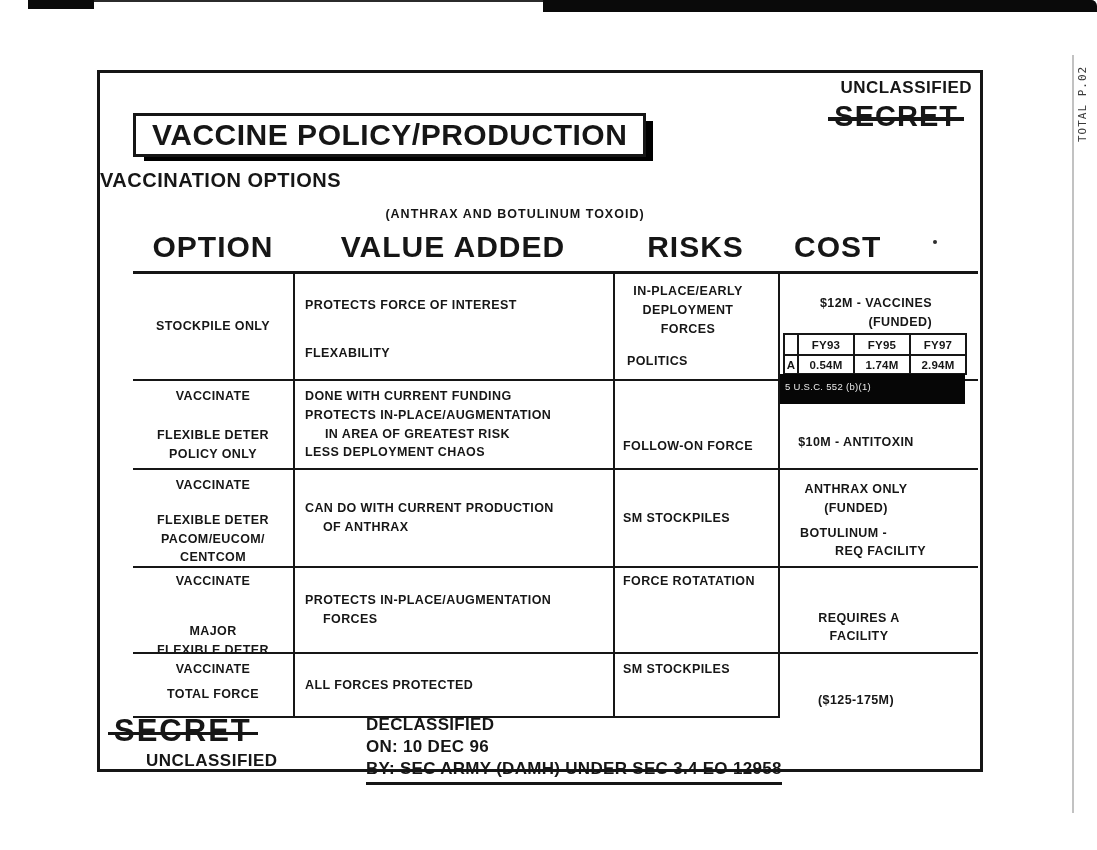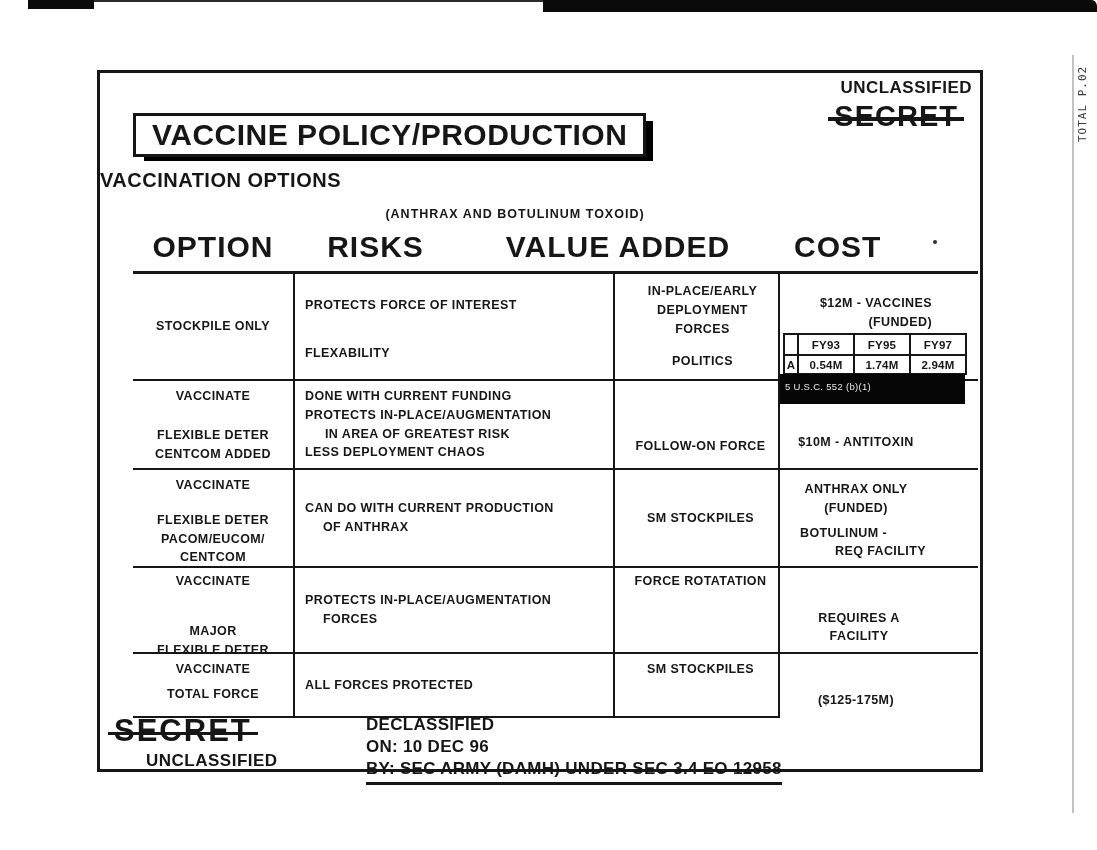--- a/index.html
+++ b/index.html
@@ -41,21 +41,21 @@
   .th-risks{ width:165px; }
   .th-cost{ width:200px; text-align:left; padding-left:16px; }
   .tgrid{ display:grid; grid-template-columns:160px 320px 165px 200px;
           grid-template-rows:105px 89px 98px 86px 66px; border-top:3px solid var(--ink); }
   .cell{ display:flex; flex-direction:column; font-size:12.5px; letter-spacing:0.4px; line-height:1.5; }
   .tgrid > .cell:nth-child(4n+2), .tgrid > .cell:nth-child(4n+3), .tgrid > .cell:nth-child(4n){ border-left:2.5px solid var(--ink); }
   .tgrid > .cell:nth-child(n+5){ border-top:2.5px solid var(--ink); }
   .tgrid > .cell.bb{ border-bottom:2.5px solid var(--ink); }
   .c-opt{ text-align:center; }
   .c-val{ padding-left:10px; text-align:left; }
-  .c-risk{ padding-left:8px; text-align:left;align-items:center; }
+  .c-risk{ padding-left:8px; text-align:left; }
   .c-cost{ text-align:center; padding-right:46px; }
 
   .vc{ justify-content:center; } .vb{ justify-content:flex-end; }
   .pt4{padding-top:4px;} .pt6{padding-top:6px;} .pt8{padding-top:8px;} .pt10{padding-top:10px;}
   .pt20{padding-top:20px;align-items:flex-end;} .pt22{padding-top:22px;}
   .pb6{padding-bottom:6px;padding-left:6px;} .pb8{padding-bottom:8px;} .pb12{padding-bottom:12px;} .pb16{padding-bottom:16px;}
   .gap6{row-gap:6px;} .gap18{row-gap:29px;}
   .mt6{margin-top:6px;} .mt14{margin-top:31px;text-align:center;} .mt16{margin-top:16px;} .mt20{margin-top:20px;}
   .ml18{margin-left:18px;} .ml20{margin-left:20px;} .ml55{margin-left:55px;}
   .left{ text-align:left; }
@@ -102,22 +102,22 @@
       <span>VACCINE POLICY/PRODUCTION</span>
     </div>
 
     <div class="subtitle">VACCINATION OPTIONS</div>
     <div class="subtitle-note">(ANTHRAX AND BOTULINUM TOXOID)</div>
 
     <div class="tbl">
 
       <div class="thead">
         <div class="th th-option">OPTION</div>
+        <div class="th th-value">VALUE ADDED</div>
         <div class="th th-risks">RISKS</div>
-        <div class="th th-value">VALUE ADDED</div>
         <div class="th th-cost">COST</div>
       </div>
 
       <div class="tgrid">
 
         <div class="cell c-opt vc">
           <div>STOCKPILE ONLY</div>
         </div>
         <div class="cell c-val pt22 gap18">
           <div>PROTECTS FORCE OF INTEREST</div>
@@ -132,21 +132,21 @@
           <div class="risk-politics">POLITICS</div>
         </div>
         <div class="cell c-cost pt20">
           <div>$12M - VACCINES</div>
           <div>(FUNDED)</div>
         </div>
 
         <div class="cell c-opt pt6">
           <div>VACCINATE</div>
           <div class="mt20">FLEXIBLE DETER</div>
-          <div>CENTCOM ADDED</div>
+          <div>POLICY ONLY</div>
         </div>
         <div class="cell c-val pt6">
           <div>DONE WITH CURRENT FUNDING</div>
           <div>PROTECTS IN-PLACE/AUGMENTATION</div>
           <div class="ml20">IN AREA OF GREATEST RISK</div>
           <div>LESS DEPLOYMENT CHAOS</div>
         </div>
         <div class="cell c-risk vb pb12">
           <div>FOLLOW-ON FORCE</div>
         </div>

